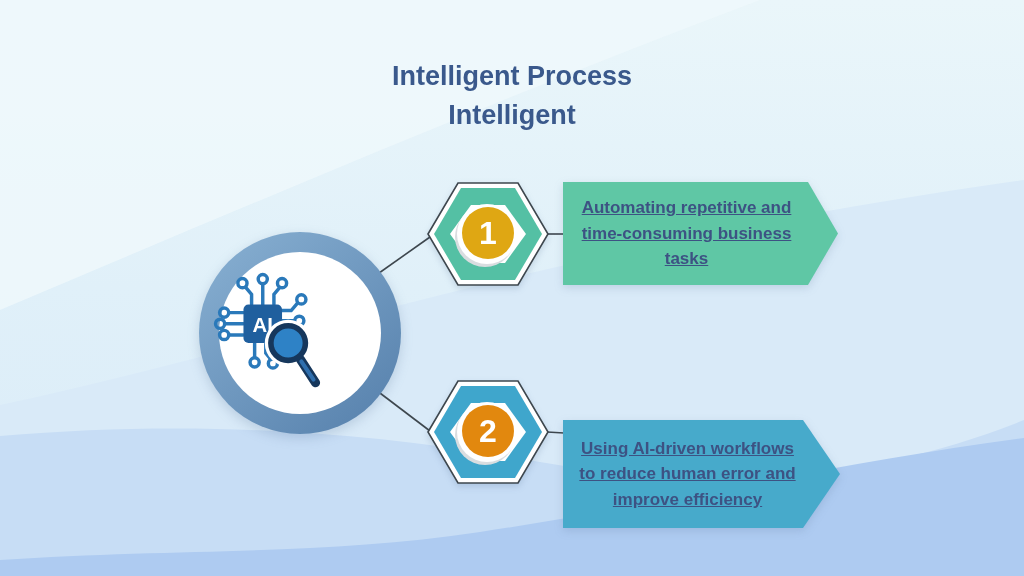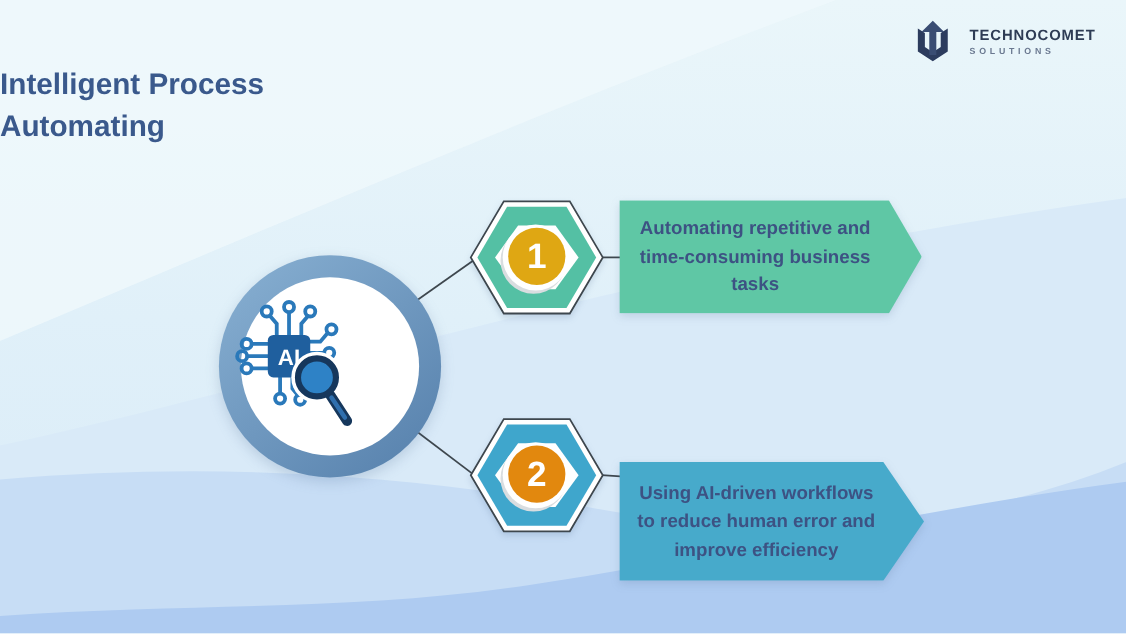--- a/index.html
+++ b/index.html
@@ -7,75 +7,65 @@
   .stage{position:relative;width:1024px;height:576px;background:linear-gradient(180deg,#eaf6fa 0%,#e0f0f9 50%,#d9ebf8 100%);}
   .bg-svg{position:absolute;inset:0;}
 
   
   .logo{position:absolute;top:14px;right:28px;display:flex;align-items:center;gap:9px;}
   .logo-text{display:flex;flex-direction:column;line-height:1.25;}
   .logo-company{font-size:13.5px;font-weight:bold;letter-spacing:0.8px;color:#2e3c55;}
   .logo-tagline{font-size:8px;font-weight:bold;letter-spacing:3.4px;color:#6a7890;margin-top:2px;}
 
   
-  .title{position:absolute;top:57px;left:0;width:1024px;color:#3a598c;font-weight:bold;font-size:27px;line-height:39px;}
+  .title{position:absolute;top:57px;left:0;width:1024px;text-align:center;color:#3a598c;font-weight:bold;font-size:27px;line-height:39px;}
 
   
   .circle-wrap{position:absolute;left:199px;top:232px;filter:drop-shadow(0 4px 6px rgba(70,100,140,.22));}
   .circle{width:202px;height:202px;border-radius:50%;background:linear-gradient(140deg,#84accf 10%,#5a84af 90%);position:relative;}
   .circle-inner{position:absolute;inset:20px;border-radius:50%;background:#ffffff;}
   .center-icon{position:absolute;left:14px;top:40px;}
 
   
   .connect-svg{position:absolute;inset:0;pointer-events:none;}
 
   
   .hex-svg{position:absolute;filter:drop-shadow(0 3px 3px rgba(70,100,140,.20));}
   .hex-1{left:426px;top:181px;}
   .hex-2{left:426px;top:379px;}
   .badge-num{font-family:"Liberation Sans",sans-serif;font-size:32px;font-weight:bold;fill:#ffffff;}
 
   
   .box-wrap{position:absolute;filter:drop-shadow(0 3px 4px rgba(70,100,140,.18));}
   .box{display:flex;align-items:center;justify-content:center;text-align:center;
        font-weight:bold;font-size:17px;line-height:25.5px;color:#3d5283;
-       padding:0 40px 0 12px;box-sizing:border-box;}
+       padding:0 40px 0 12px;box-sizing:border-box;text-decoration:underline;}
   .box-1-wrap{left:563px;top:182px;}
   .box-1{width:275px;height:103px;background:#5fc7a5;
          clip-path:polygon(0 0,245px 0,275px 51.5px,245px 103px,0 103px);}
   .box-2-wrap{left:563px;top:380px;}
   .box-2{width:277px;height:108px;background:#47aacb;
          clip-path:polygon(0 0,240px 0,277px 54px,240px 108px,0 108px);margin-top:40px;}
 </style>
 </head>
 <body>
 
 <div class="stage">
 
   <svg class="bg-svg" width="1024" height="576" viewBox="0 0 1024 576">
     <path d="M0,0 L760,0 C520,90 260,200 0,310 Z" fill="#eef8fb" opacity="0.85"></path>
     <path d="M0,405 C280,345 560,245 1024,180 L1024,576 L0,576 Z" fill="#d9eaf8"></path>
     <path d="M0,436 C190,420 360,430 540,462 C720,494 880,478 1024,420 L1024,576 L0,576 Z" fill="#c7ddf5"></path>
     <path d="M0,560 C180,548 320,556 480,532 C660,505 840,462 1024,438 L1024,576 L0,576 Z" fill="#aecbf1"></path>
   </svg>
 
-  <div class="logo">
-    <svg width="48" height="48" viewBox="0 0 60 60">
-      <path d="M13,15 L13,41 L30,52 L47,41 L47,15 L39,20 L39,36 L30,42 L21,36 L21,20 Z" fill="#2c3c5e"></path>
-      <path d="M30,6 L43,19 L34,19 L34,45 L26,45 L26,19 L17,19 Z" fill="#3a4d73"></path>
-    </svg>
-    <div class="logo-text">
-      <span class="logo-company">TECHNOCOMET</span>
-      <span class="logo-tagline">SOLUTIONS</span>
-    </div>
-  </div>
 
   <div class="title">
     <div>Intelligent Process</div>
-    <div>Automating</div>
+    <div>Intelligent</div>
   </div>
 
   <svg class="connect-svg" width="1024" height="576" viewBox="0 0 1024 576">
     <path d="M322,237 A104,104 0 0 1 317,430" fill="none" stroke="#3e474e" stroke-width="1.6"></path>
     <path d="M372,278 L430,237" fill="none" stroke="#3e474e" stroke-width="1.6"></path>
     <path d="M547,234 L564,234" fill="none" stroke="#3e474e" stroke-width="1.6"></path>
     <path d="M372,387 L430,431" fill="none" stroke="#3e474e" stroke-width="1.6"></path>
     <path d="M547,432 L564,433" fill="none" stroke="#3e474e" stroke-width="1.6"></path>
     <circle cx="372" cy="278" r="7" fill="#4fc3a1"></circle>
     <circle cx="372" cy="387" r="7" fill="#39afc7"></circle>

